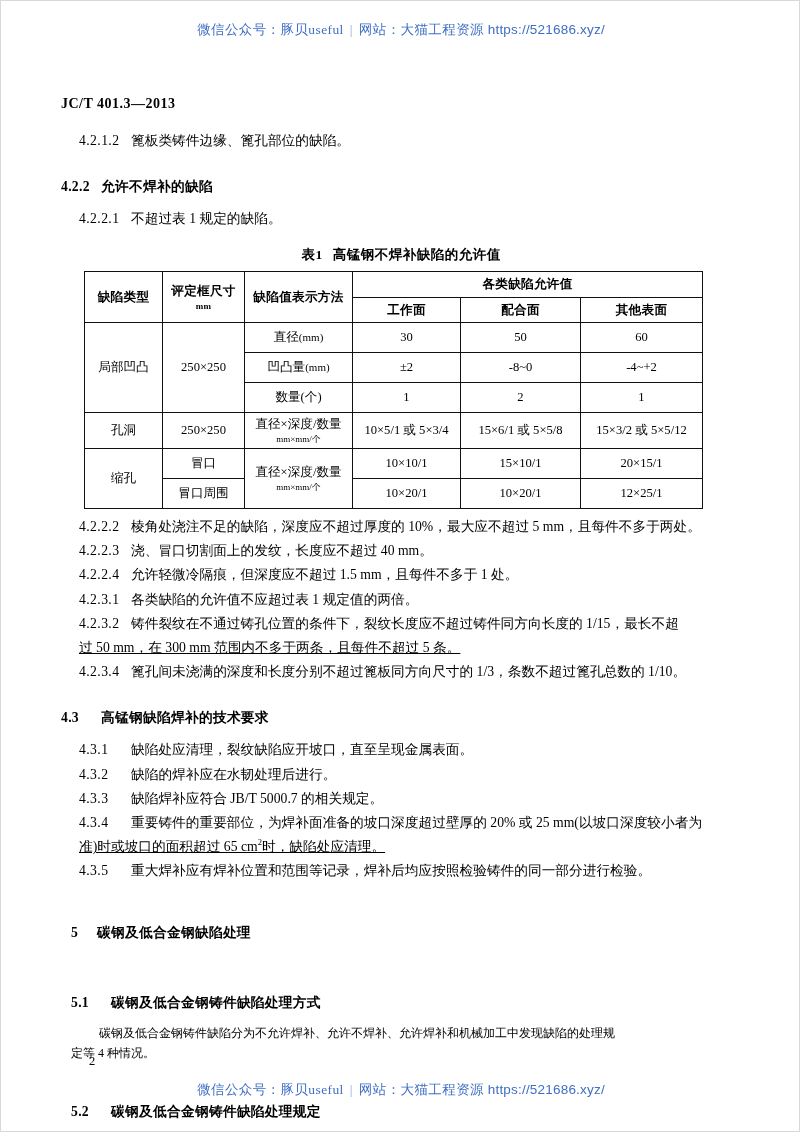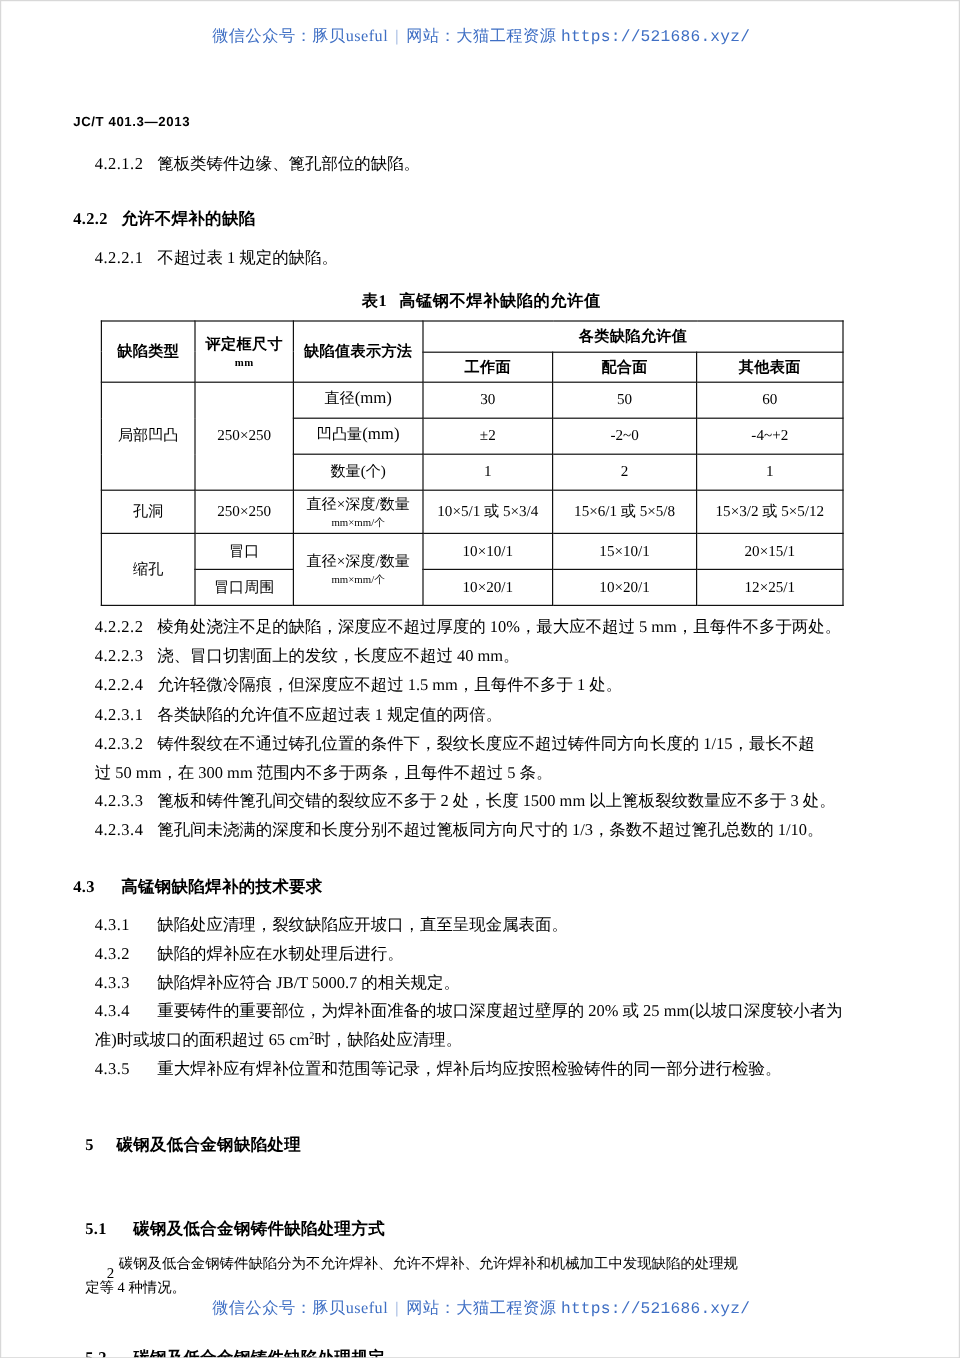--- a/index.html
+++ b/index.html
@@ -31,55 +31,56 @@
     font-size: 13.5px;
     letter-spacing: 0.4px;
     white-space: nowrap;
     font-family: "Liberation Serif", "DejaVu Serif", serif;
   }
   .watermark .sep {
     color: #8ca8da;
     padding: 0 6px;
   }
   .watermark .url {
-    font-family: Liberation Mono, monospace;
+    font-family: Liberation Sans, sans-serif;
     letter-spacing: 0.2px;
   }
   #watermark-top { top: 20px; }
   #watermark-bottom { top: 1080px; }
 
   
   #content {
     position: absolute;
     left: 60px;
     top: 95px;
     width: 680px;
   }
 
   .std-id {
-    font-size: 11px;
+    font-size: 14px;
     font-weight: bold;
     letter-spacing: 0.5px;
     margin: 0 0 18px 0;
-    font-family: Liberation Sans, sans-serif;
+    font-family: Liberation Serif, serif;
   }
 
   .para {
     font-size: 13.7px;
     line-height: 1.62;
     margin: 0 0 2px 18px;
     text-align: justify;
   }
   .para .num {
     display: inline-block;
     min-width: 52px;
     letter-spacing: 0.4px;
   }
   .para.cont {
     text-indent: 0;
+    text-decoration: underline;
   }
   .heading {
     font-size: 13.7px;
     font-weight: bold;
     line-height: 1.6;
     margin: 14px 0 10px 0;
     letter-spacing: 0.3px;
   }
   .heading .num {
     display: inline-block;
@@ -129,21 +130,21 @@
     letter-spacing: 0.3px;
   }
   table.spec .hdr-tall { height: 44px; }
   .unit-sub {
     display: block;
     font-size: 9px;
     line-height: 1.2;
     margin-top: 1px;
   }
   .unit-inline {
-    font-size: 14px;
+    font-size: 11px;
   }
   .cell-two-line {
     line-height: 1.3;
   }
   td.rowcell { height: 23px; }
   .bold-cn { font-weight: normal; }
 
   sup.sup { font-size: 8.5px; vertical-align: super; }
 
   #page-number {
@@ -217,21 +218,21 @@
           </td>
           <td class="rowcell">30</td>
           <td class="rowcell">50</td>
           <td class="rowcell">60</td>
         </tr>
         <tr>
           <td class="rowcell">
             <span class="bold-cn">凹凸量</span><span class="unit-inline">(mm)</span>
           </td>
           <td class="rowcell">±2</td>
-          <td class="rowcell">-2~0</td>
+          <td class="rowcell">-8~0</td>
           <td class="rowcell">-4~+2</td>
         </tr>
         <tr>
           <td class="rowcell bold-cn">数量(个)</td>
           <td class="rowcell">1</td>
           <td class="rowcell">2</td>
           <td class="rowcell">1</td>
         </tr>
 
         <tr>
@@ -280,23 +281,20 @@
 
 
     <p class="para">
       <span class="num">4.2.3.1</span><span>各类缺陷的允许值不应超过表 1 规定值的两倍。</span>
     </p>
     <p class="para">
       <span class="num">4.2.3.2</span><span>铸件裂纹在不通过铸孔位置的条件下，裂纹长度应不超过铸件同方向长度的 1/15，最长不超</span>
     </p>
     <p class="para cont">过 50 mm，在 300 mm 范围内不多于两条，且每件不超过 5 条。</p>
     <p class="para">
-      <span class="num">4.2.3.3</span><span>篦板和铸件篦孔间交错的裂纹应不多于 2 处，长度 1500 mm 以上篦板裂纹数量应不多于 3 处。</span>
-    </p>
-    <p class="para">
       <span class="num">4.2.3.4</span><span>篦孔间未浇满的深度和长度分别不超过篦板同方向尺寸的 1/3，条数不超过篦孔总数的 1/10。</span>
     </p>
 
     <div class="heading">
       <span class="num">4.3</span><span>高锰钢缺陷焊补的技术要求</span>
     </div>
 
     <p class="para">
       <span class="num">4.3.1</span><span>缺陷处应清理，裂纹缺陷应开坡口，直至呈现金属表面。</span>
     </p>

